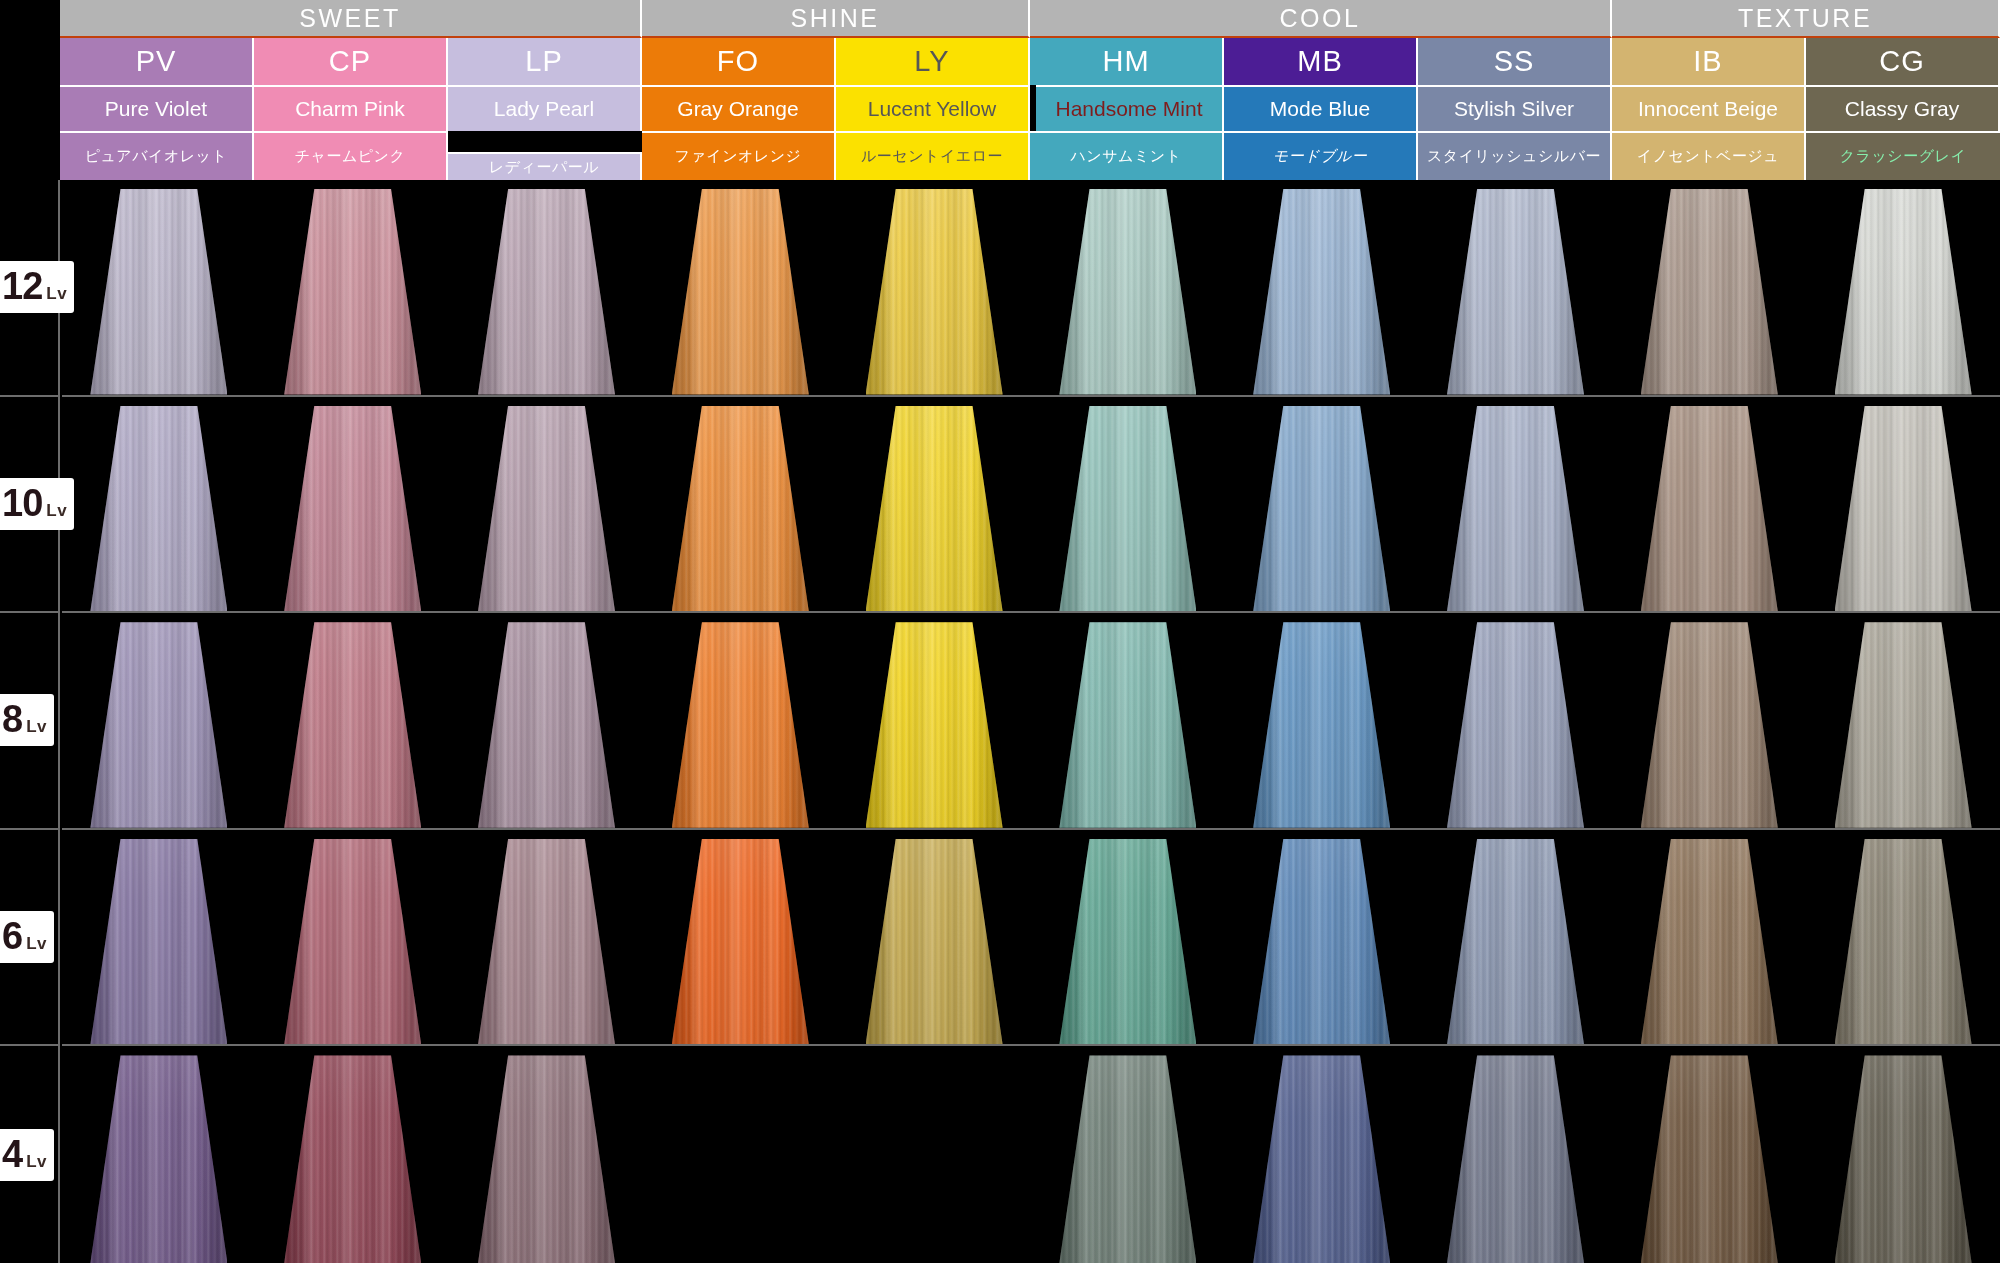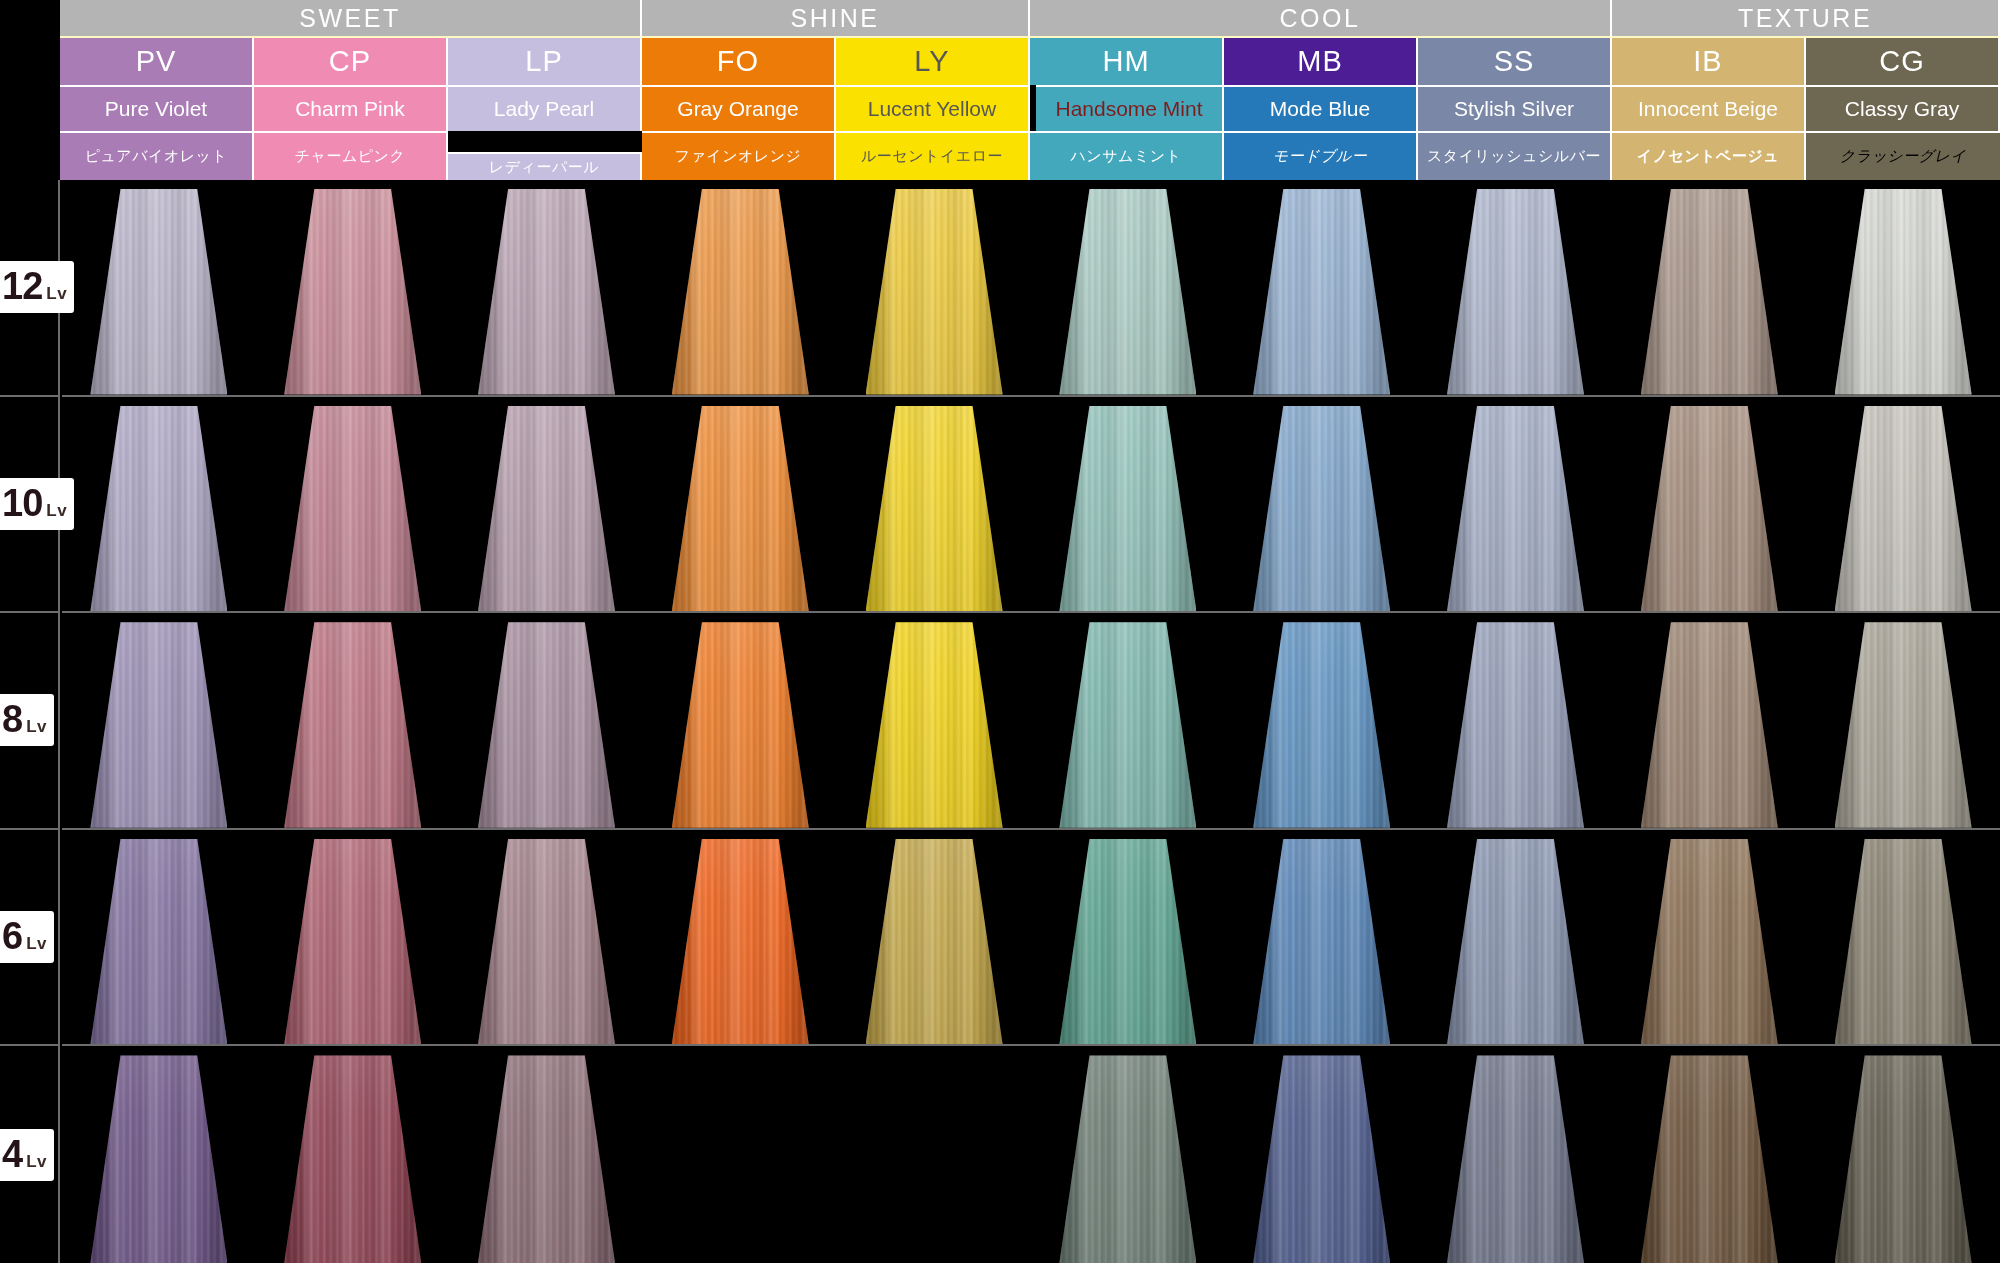--- a/index.html
+++ b/index.html
@@ -30,21 +30,21 @@
     grid-template-rows: 38px 47px 46px 49px;
   }
   .group-cell {
     background: #b4b4b4;
     color: #ffffff;
     display: flex; align-items: center; justify-content: center;
     font-size: 25px;
     letter-spacing: 2.5px;
     font-weight: 400;
     border-right: 2px solid #ffffff;
-    border-bottom: 2px solid #fef9c3;
+    border-bottom: 2px solid #c2410c;
   }
   .group-cell:last-child { border-right: none; }
 
   .code-cell {
     display: flex; align-items: center; justify-content: center;
     font-size: 29px;
     font-weight: 400;
     letter-spacing: 1px;
     border-right: 2px solid #ffffff;
   }
@@ -220,22 +220,22 @@
       <div class="name-cell" style="background: rgb(110, 103, 81); color: rgb(255, 255, 255);">Classy Gray</div>
 
       <div class="jp-cell" style="background: rgb(169, 124, 181); color: rgb(255, 255, 255);">ピュアバイオレット</div>
       <div class="jp-cell" style="background: rgb(240, 140, 180); color: rgb(255, 255, 255);">チャームピンク</div>
       <div class="jp-cell" style="background: rgb(198, 190, 222); color: rgb(255, 255, 255); margin-top: 21px;">レディーパール</div>
       <div class="jp-cell" style="background: rgb(236, 123, 8); color: rgb(255, 255, 255);">ファインオレンジ</div>
       <div class="jp-cell" style="background: rgb(251, 225, 0); color: rgb(87, 87, 86);">ルーセントイエロー</div>
       <div class="jp-cell" style="background: rgb(68, 168, 189); color: rgb(255, 255, 255);">ハンサムミント</div>
       <div class="jp-cell" style="background: rgb(37, 121, 185); color: rgb(255, 255, 255); font-style: italic;">モードブルー</div>
       <div class="jp-cell" style="background: rgb(122, 135, 166); color: rgb(255, 255, 255);">スタイリッシュシルバー</div>
-      <div class="jp-cell" style="background: rgb(211, 180, 112); color: rgb(255, 255, 255); font-weight: bold;">イノセントベージュ</div>
-      <div class="jp-cell" style="background: rgb(110, 103, 81); color: #000000; font-style: italic;">クラッシーグレイ</div>
+      <div class="jp-cell" style="background: rgb(211, 180, 112); color: rgb(255, 255, 255);">イノセントベージュ</div>
+      <div class="jp-cell" style="background: rgb(110, 103, 81); color: #86efac;">クラッシーグレイ</div>
     </div>
   </div>
 
   <div id="level-rail">
       <div class="level-cell" style="height: 216.6px;">
         <div class="level-badge">
           <span class="level-num">12</span>
           <span class="level-unit">Lv</span>
         </div>
       </div>

